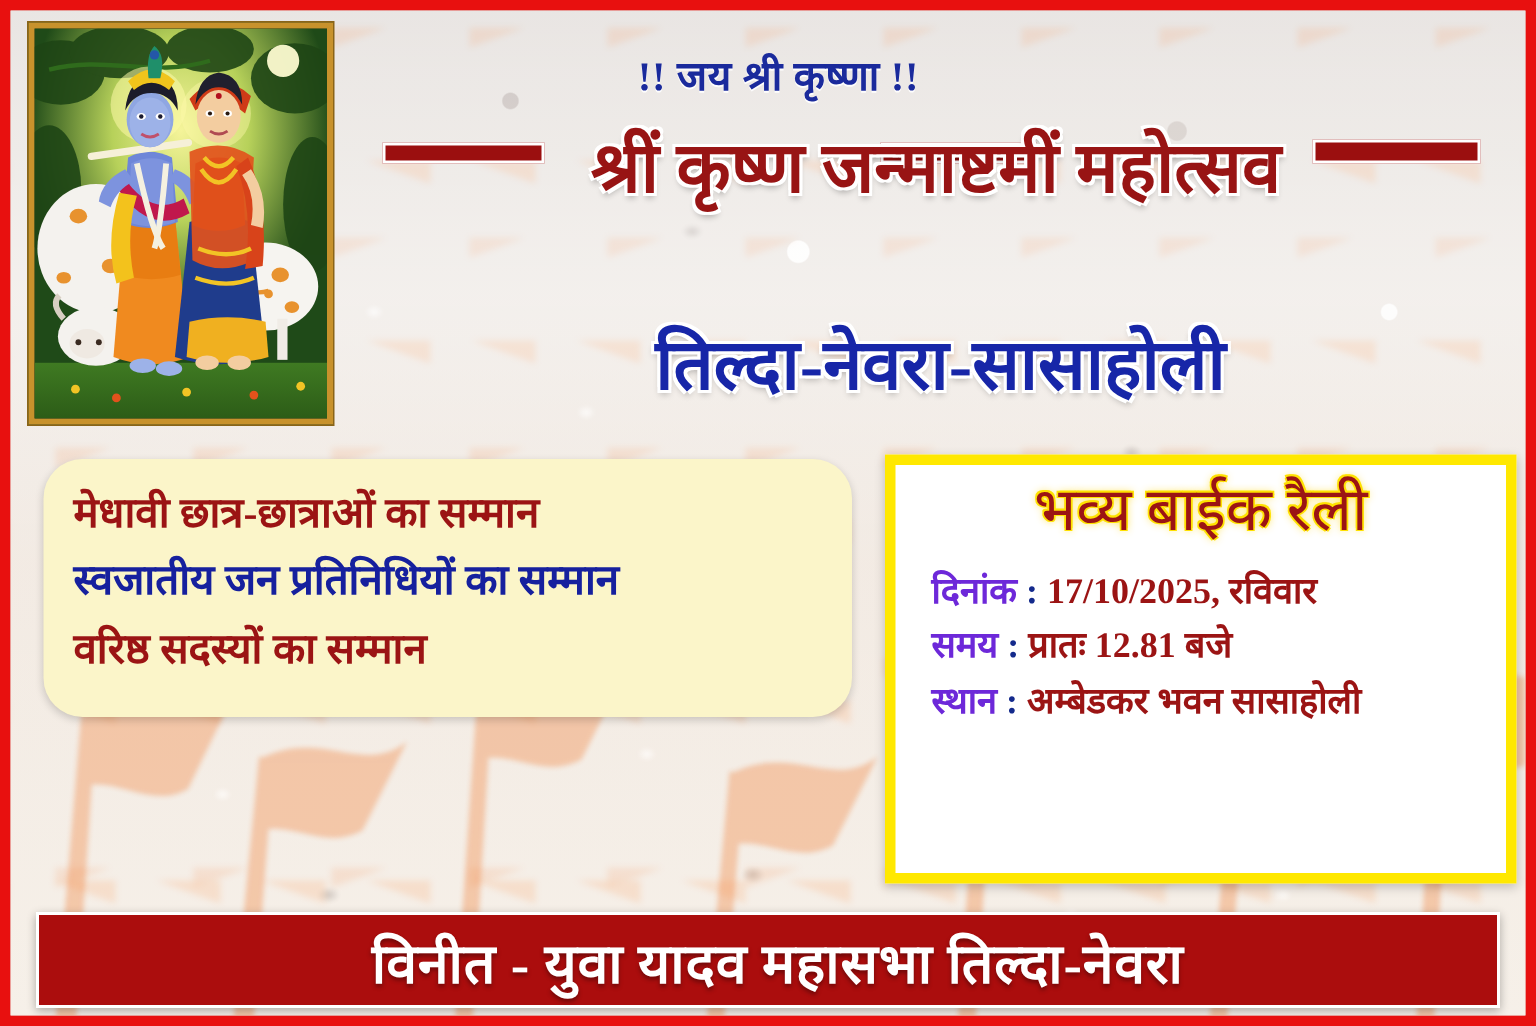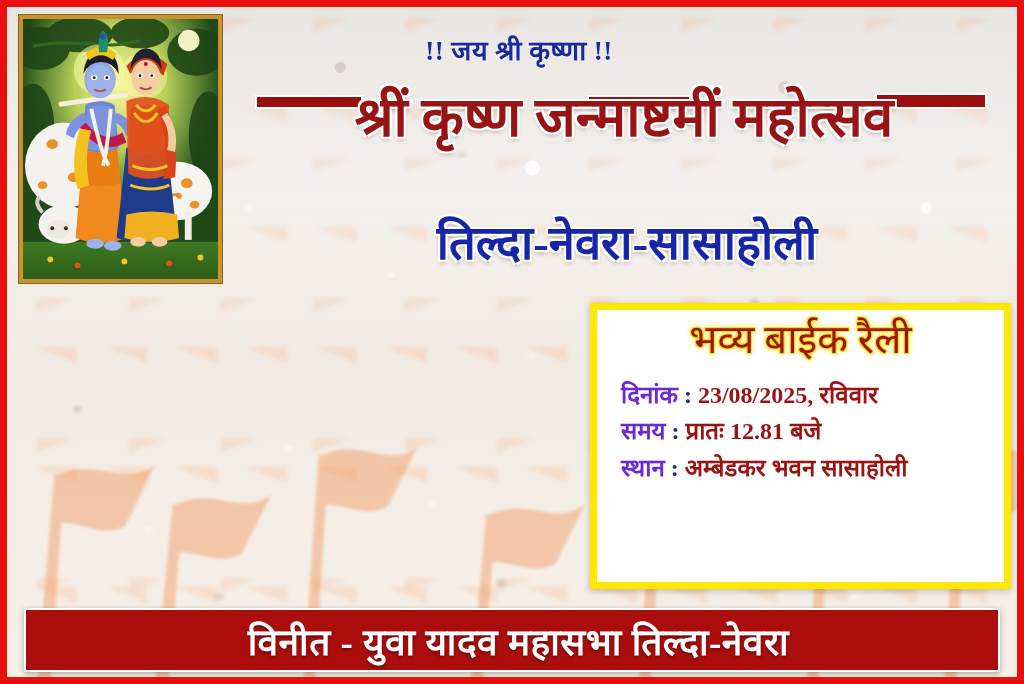--- a/index.html
+++ b/index.html
@@ -125,21 +125,21 @@
     text-shadow:0 1px 0 rgba(255,255,255,.9);
   }
   .main-title{
     position:absolute;
     left:222px; top:83px;
     width:790px;
     z-index:6;
     text-align:center;
     font-family:"Liberation Serif","DejaVu Serif",serif;
     font-weight:bold;
-    font-size:55px;
+    font-size:47px;
     line-height:1.02;
     color:#981414;
     white-space:nowrap;
     -webkit-text-stroke:1px #ffffff;
     paint-order:stroke fill;
     text-shadow:
       2px 2px 0 #ffffff, -2px 2px 0 #ffffff,
       2px -2px 0 #ffffff, -2px -2px 0 #ffffff,
       0 3px 4px rgba(0,0,0,.28);
   }
@@ -424,29 +424,34 @@
       </g>
     </svg>
   </div>
 
   <div class="jai-line">!! जय श्री कृष्णा !!</div>
 
   <div class="main-title">श्रीं कृष्ण जन्माष्टमीं महोत्सव</div>
 
   <div class="sub-title">तिल्दा-नेवरा-सासाहोली</div>
 
+  <div class="honour-box">
+    <div class="honour-line c-red">मेधावी छात्र-छात्राओं का सम्मान</div>
+    <div class="honour-line c-blue">स्वजातीय जन प्रतिनिधियों का सम्मान</div>
+    <div class="honour-line c-red">वरिष्ठ सदस्यों का सम्मान</div>
+  </div>
 
   <div class="rally-box">
     <div class="rally-head">भव्य बाईक रैली</div>
 
     <div class="rally-details">
       <div class="detail-row">
         <span class="detail-label">दिनांक</span>
         <span class="detail-sep">:</span>
-        <span class="detail-value">23/08/2025, रविवार</span>
+        <span class="detail-value">17/10/2025, रविवार</span>
       </div>
       <div class="detail-row">
         <span class="detail-label">समय</span>
         <span class="detail-sep">:</span>
         <span class="detail-value">प्रातः 12.81 बजे</span>
       </div>
       <div class="detail-row">
         <span class="detail-label">स्थान</span>
         <span class="detail-sep">:</span>
         <span class="detail-value">अम्बेडकर भवन सासाहोली</span>

